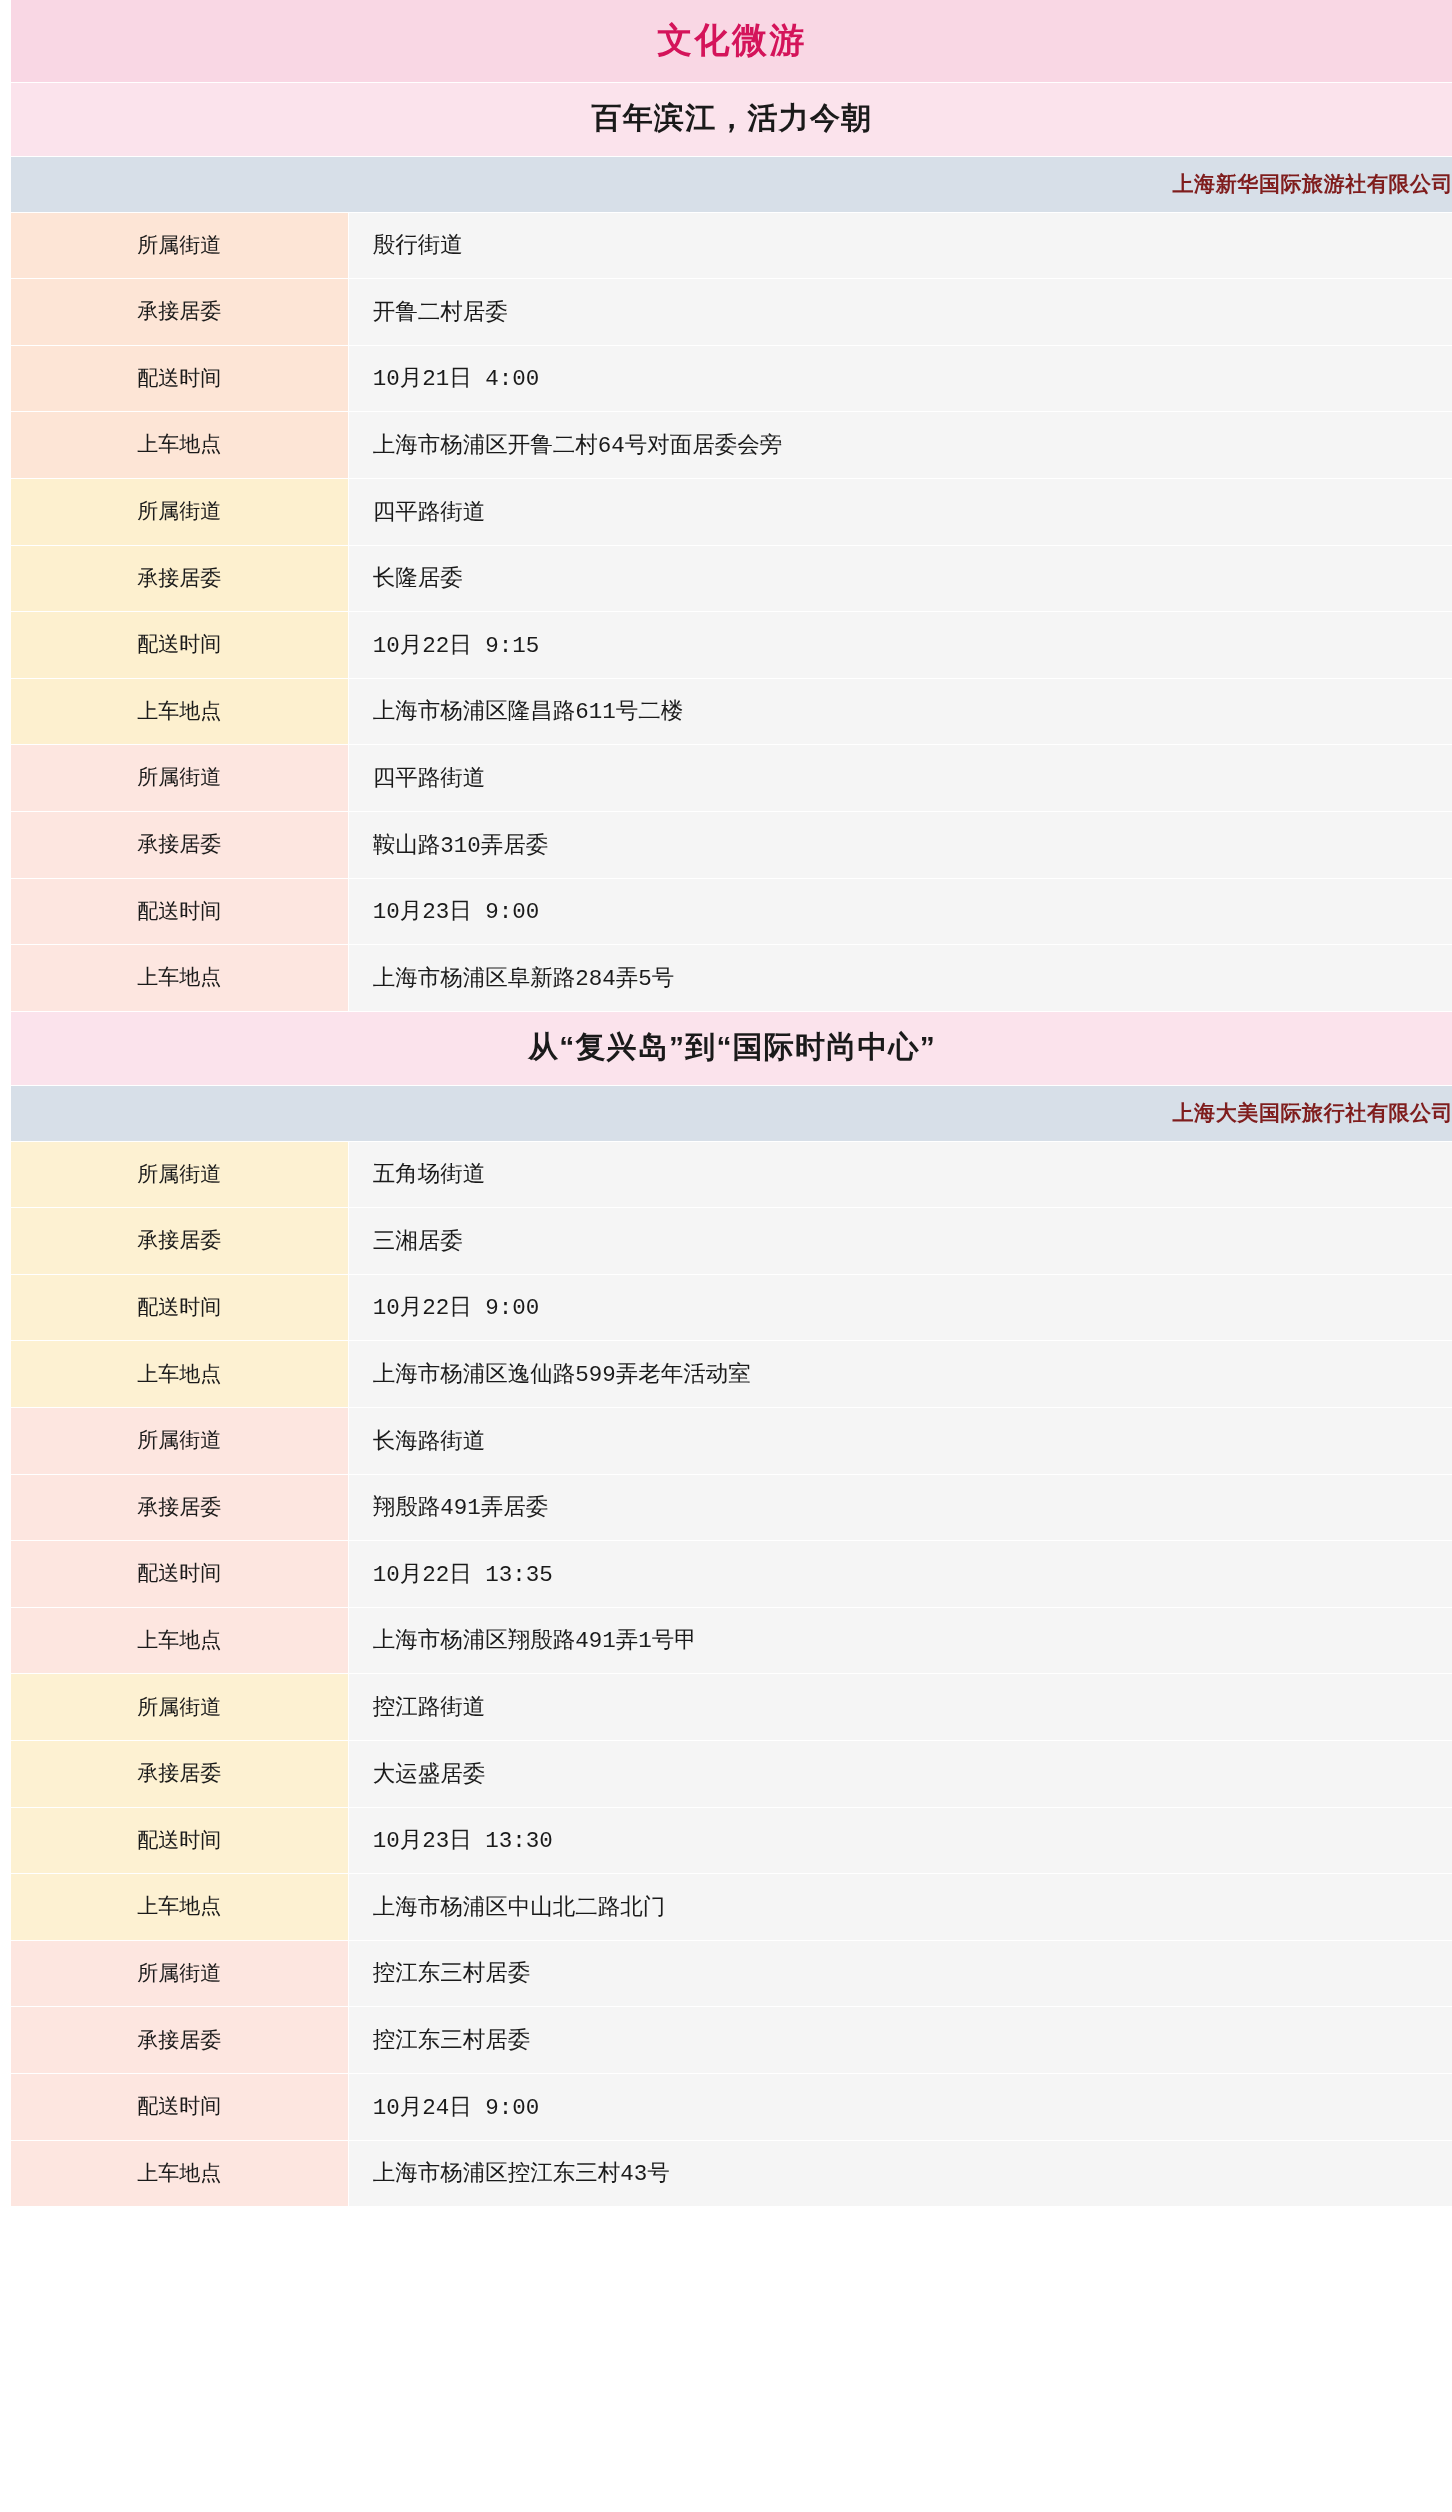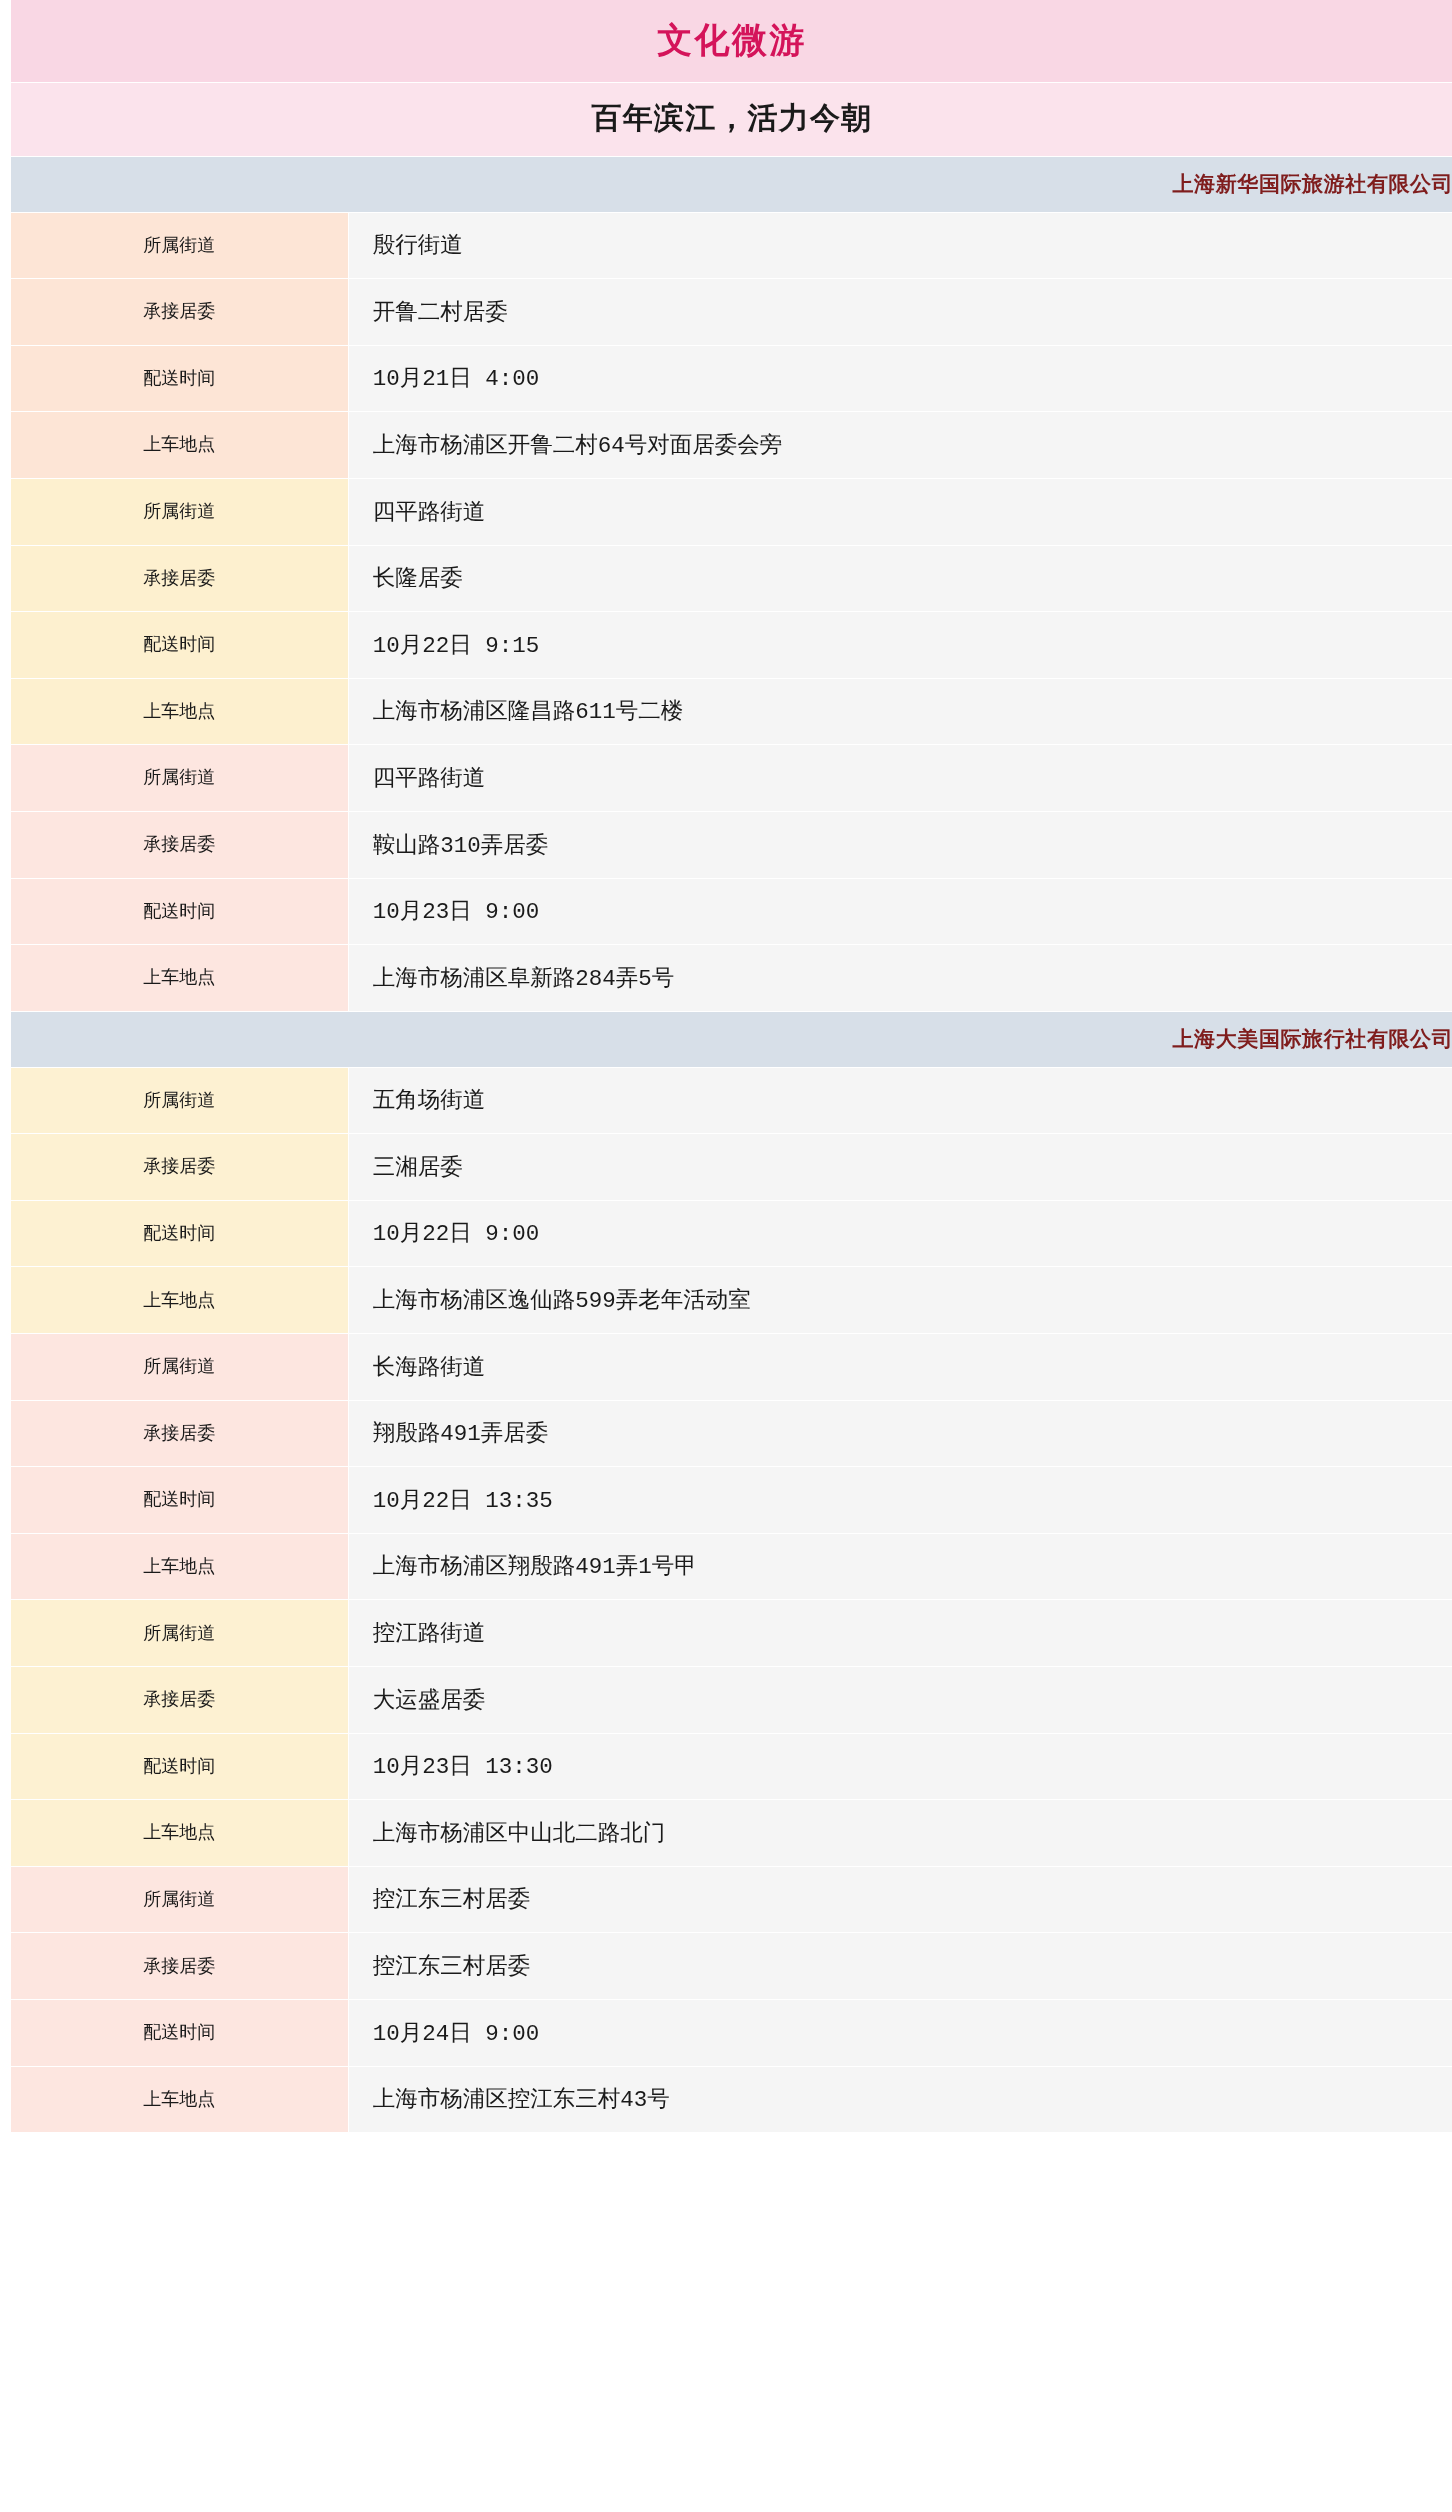--- a/index.html
+++ b/index.html
@@ -52,21 +52,21 @@
     border-collapse: collapse;
     table-layout: fixed;
   }
   table.rows tr td {
     border-bottom: 1.8px solid #ffffff;
     vertical-align: middle;
   }
   td.label {
     width: 337px;
     text-align: center;
-    font-size: 18px;
+    font-size: 21px;
     color: #1a1a1a;
     padding: 16.6px 0 18px 0;
     border-right: 1.8px solid #ffffff;
   }
   td.value {
     font-size: 22.5px;
     color: #1a1a1a;
     padding: 16.6px 0 18px 24px;
     background: #f5f5f5;
     font-family: Liberation Mono, monospace;
@@ -140,20 +140,21 @@
         <td class="label">配送时间</td>
         <td class="value">10月23日 9:00</td>
       </tr>
       <tr class="tint-rose">
         <td class="label">上车地点</td>
         <td class="value">上海市杨浦区阜新路284弄5号</td>
       </tr>
     </tbody>
   </table>
 
+  <div class="section-title">从“复兴岛”到“国际时尚中心”</div>
   <div class="agency">上海大美国际旅行社有限公司</div>
 
   <table class="rows">
     <tbody>
       <tr class="tint-butter">
         <td class="label">所属街道</td>
         <td class="value">五角场街道</td>
       </tr>
       <tr class="tint-butter">
         <td class="label">承接居委</td>

